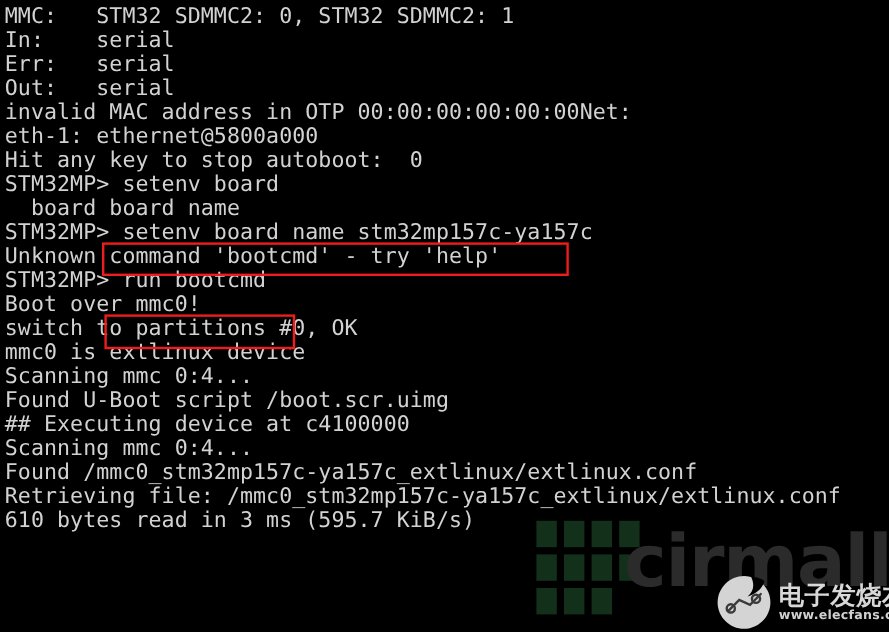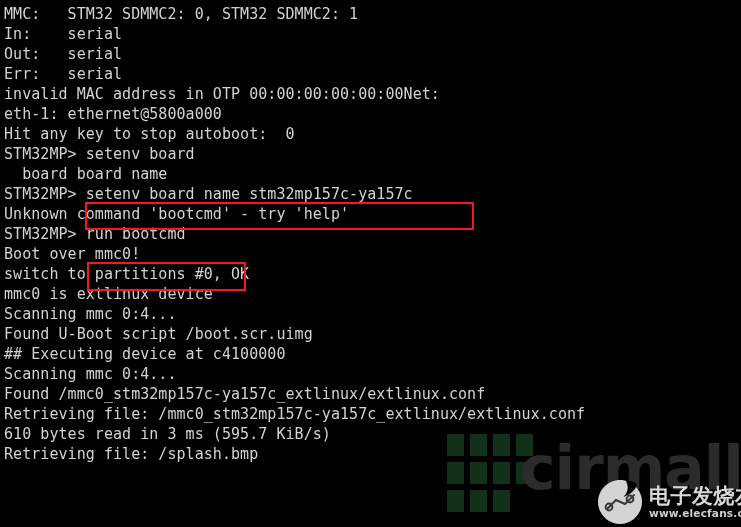--- a/index.html
+++ b/index.html
@@ -56,21 +56,21 @@
     position: absolute;
     inset: 0;
     z-index: 2;
     padding: 4px 0 0 4px;
     box-sizing: border-box;
   }
   .line {
     display: block;
     height: 20px;
     line-height: 20px;
-    font-size: 15px;
+    font-size: 18px;
     color: #d2d2d2;
     white-space: pre;
     letter-spacing: 0.05px;
   }
 
   
   .hl-box {
     position: absolute;
     z-index: 3;
     border: 2px solid #ee1c1c;
@@ -153,41 +153,40 @@
       <i></i>
       <i></i>
       <i class="hole"></i>
     </div>
     <div class="wm-text">cirmall</div>
   </div>
 
   <div class="screen">
     <span class="line">MMC:   STM32 SDMMC2: 0, STM32 SDMMC2: 1</span>
     <span class="line">In:    serial</span>
+    <span class="line">Err:   serial</span>
     <span class="line">Out:   serial</span>
-    <span class="line">Err:   serial</span>
     <span class="line">invalid MAC address in OTP 00:00:00:00:00:00Net:</span>
     <span class="line">eth-1: ethernet@5800a000</span>
     <span class="line">Hit any key to stop autoboot:  0</span>
     <span class="line">STM32MP&gt; setenv board</span>
     <span class="line">  board board name</span>
     <span class="line">STM32MP&gt; setenv board_name stm32mp157c-ya157c</span>
     <span class="line">Unknown command 'bootcmd' - try 'help'</span>
     <span class="line">STM32MP&gt; run bootcmd</span>
     <span class="line">Boot over mmc0!</span>
     <span class="line">switch to partitions #0, OK</span>
     <span class="line">mmc0 is extlinux device</span>
     <span class="line">Scanning mmc 0:4...</span>
     <span class="line">Found U-Boot script /boot.scr.uimg</span>
     <span class="line">## Executing device at c4100000</span>
     <span class="line">Scanning mmc 0:4...</span>
     <span class="line">Found /mmc0_stm32mp157c-ya157c_extlinux/extlinux.conf</span>
     <span class="line">Retrieving file: /mmc0_stm32mp157c-ya157c_extlinux/extlinux.conf</span>
     <span class="line">610 bytes read in 3 ms (595.7 KiB/s)</span>
-    <span class="line">Retrieving file: /splash.bmp</span>
   </div>
 
   <div class="hl-box" id="hl-setenv"></div>
   <div class="hl-box" id="hl-runbootcmd"></div>
 
   <div class="logo-badge">
     <div class="logo-mark">
       <svg width="48" height="48" viewBox="0 0 48 48" aria-hidden="true">
         <path d="M24 2 C36 2 46 12 46 24 C46 36 36 46 24 46 C12 46 2 36 2 24 C2 12 12 2 24 2 Z" fill="#d4d4d4"></path>
         <path d="M30 3 C33 9 32 15 27 19 C34 17 40 12 41 6 C37 3.5 33.5 2.4 30 3 Z" fill="#000000"></path>

